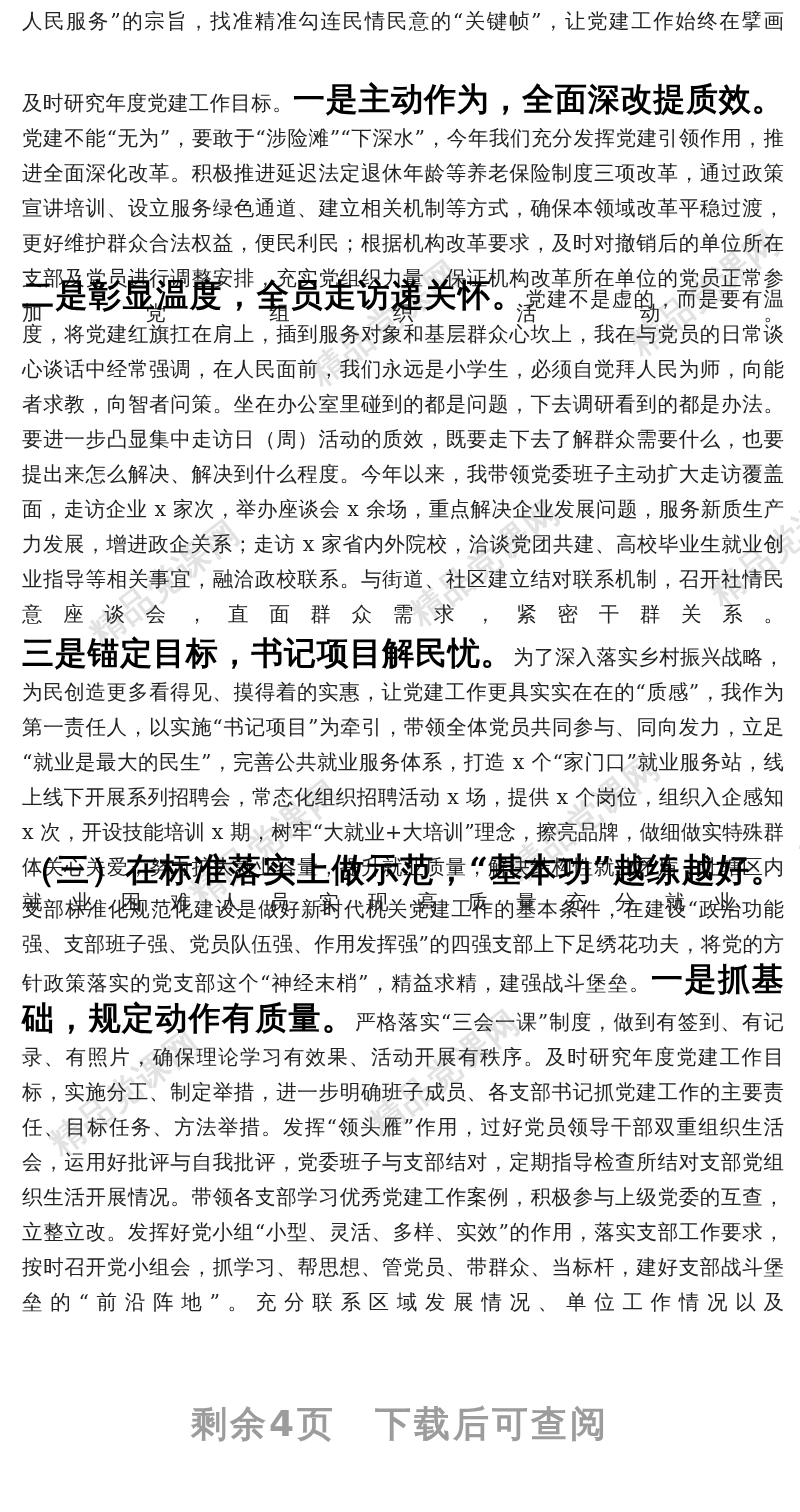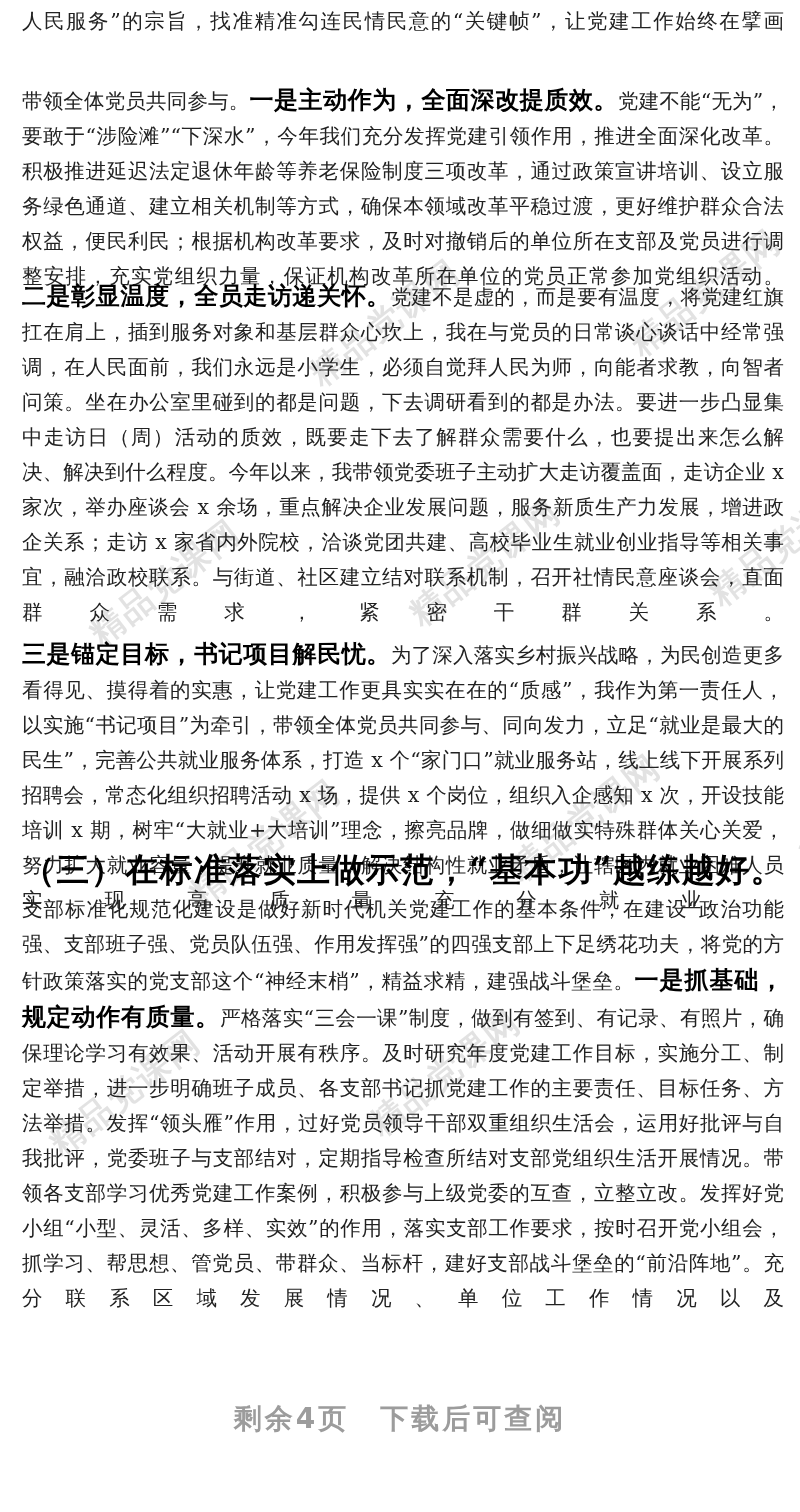--- a/index.html
+++ b/index.html
@@ -58,21 +58,21 @@
     font-size:20.5px;
     line-height:35px;
     letter-spacing:.1px;
     color:#222;
     font-family:"DejaVu Serif","Liberation Serif",serif;
   }
   .para.tight{ text-align-last:justify; }
 
   .hd{
     font-weight:700;
-    font-size:24px;
+    font-size:32px;
     letter-spacing:.5px;
     color:#000;
   }
   .hd.sub{
     font-size:33px;
   }
 
   
   #b-open   { top:4px;   }
   #b-one    { top:82px;  }
@@ -82,21 +82,21 @@
 
   
   #footer-notice{
     position:absolute;
     left:0; right:0;
     top:1400px;
     z-index:3;
     text-align:center;
     font-family:"DejaVu Sans","Liberation Sans",sans-serif;
     font-weight:700;
-    font-size:28px;
+    font-size:36px;
     color:#9c9c9c;
     letter-spacing:3px;
     white-space:pre;
   }
 </style>
 </head>
 <body>
 
 <div id="watermark-layer">
   <span class="wm" style="left:300px;top:360px;font-size:34px;">精品党课网</span>
@@ -111,21 +111,21 @@
   <span class="wm" style="left:360px;top:1110px;font-size:34px;">精品党课网</span>
 </div>
 
 <div id="page">
 
   <div class="doc" id="b-open">
     <p class="para tight">人民服务”的宗旨，找准精准勾连民情民意的“关键帧”，让党建工作始终在擘画</p>
   </div>
 
   <div class="doc" id="b-one">
-    <p class="para tight"><span>带领全体党员共同参与。</span><span class="hd">一是主动作为，全面深改提质效。</span><span>党建不能“无为”，要敢于“涉险滩”“下深水”，今年我们充分发挥党建引领作用，推进全面深化改革。积极推进延迟法定退休年龄等养老保险制度三项改革，通过政策宣讲培训、设立服务绿色通道、建立相关机制等方式，确保本领域改革平稳过渡，更好维护群众合法权益，便民利民；根据机构改革要求，及时对撤销后的单位所在支部及党员进行调整安排，充实党组织力量，保证机构改革所在单位的党员正常参加党组织活动。</span></p>
+    <p class="para tight"><span>及时研究年度党建工作目标。</span><span class="hd">一是主动作为，全面深改提质效。</span><span>党建不能“无为”，要敢于“涉险滩”“下深水”，今年我们充分发挥党建引领作用，推进全面深化改革。积极推进延迟法定退休年龄等养老保险制度三项改革，通过政策宣讲培训、设立服务绿色通道、建立相关机制等方式，确保本领域改革平稳过渡，更好维护群众合法权益，便民利民；根据机构改革要求，及时对撤销后的单位所在支部及党员进行调整安排，充实党组织力量，保证机构改革所在单位的党员正常参加党组织活动。</span></p>
   </div>
 
   <div class="doc" id="b-two">
     <p class="para tight"><span class="hd">二是彰显温度，全员走访递关怀。</span><span>党建不是虚的，而是要有温度，将党建红旗扛在肩上，插到服务对象和基层群众心坎上，我在与党员的日常谈心谈话中经常强调，在人民面前，我们永远是小学生，必须自觉拜人民为师，向能者求教，向智者问策。坐在办公室里碰到的都是问题，下去调研看到的都是办法。要进一步凸显集中走访日（周）活动的质效，既要走下去了解群众需要什么，也要提出来怎么解决、解决到什么程度。今年以来，我带领党委班子主动扩大走访覆盖面，走访企业 x 家次，举办座谈会 x 余场，重点解决企业发展问题，服务新质生产力发展，增进政企关系；走访 x 家省内外院校，洽谈党团共建、高校毕业生就业创业指导等相关事宜，融洽政校联系。与街道、社区建立结对联系机制，召开社情民意座谈会，直面群众需求，紧密干群关系。</span></p>
   </div>
 
   <div class="doc" id="b-three">
     <p class="para tight"><span class="hd">三是锚定目标，书记项目解民忧。</span><span>为了深入落实乡村振兴战略，为民创造更多看得见、摸得着的实惠，让党建工作更具实实在在的“质感”，我作为第一责任人，以实施“书记项目”为牵引，带领全体党员共同参与、同向发力，立足“就业是最大的民生”，完善公共就业服务体系，打造 x 个“家门口”就业服务站，线上线下开展系列招聘会，常态化组织招聘活动 x 场，提供 x 个岗位，组织入企感知 x 次，开设技能培训 x 期，树牢“大就业+大培训”理念，擦亮品牌，做细做实特殊群体关心关爱，努力扩大就业容量，提升就业质量，解决结构性就业矛盾，让辖区内就业困难人员实现高质量充分就业。</span></p>
   </div>
 

